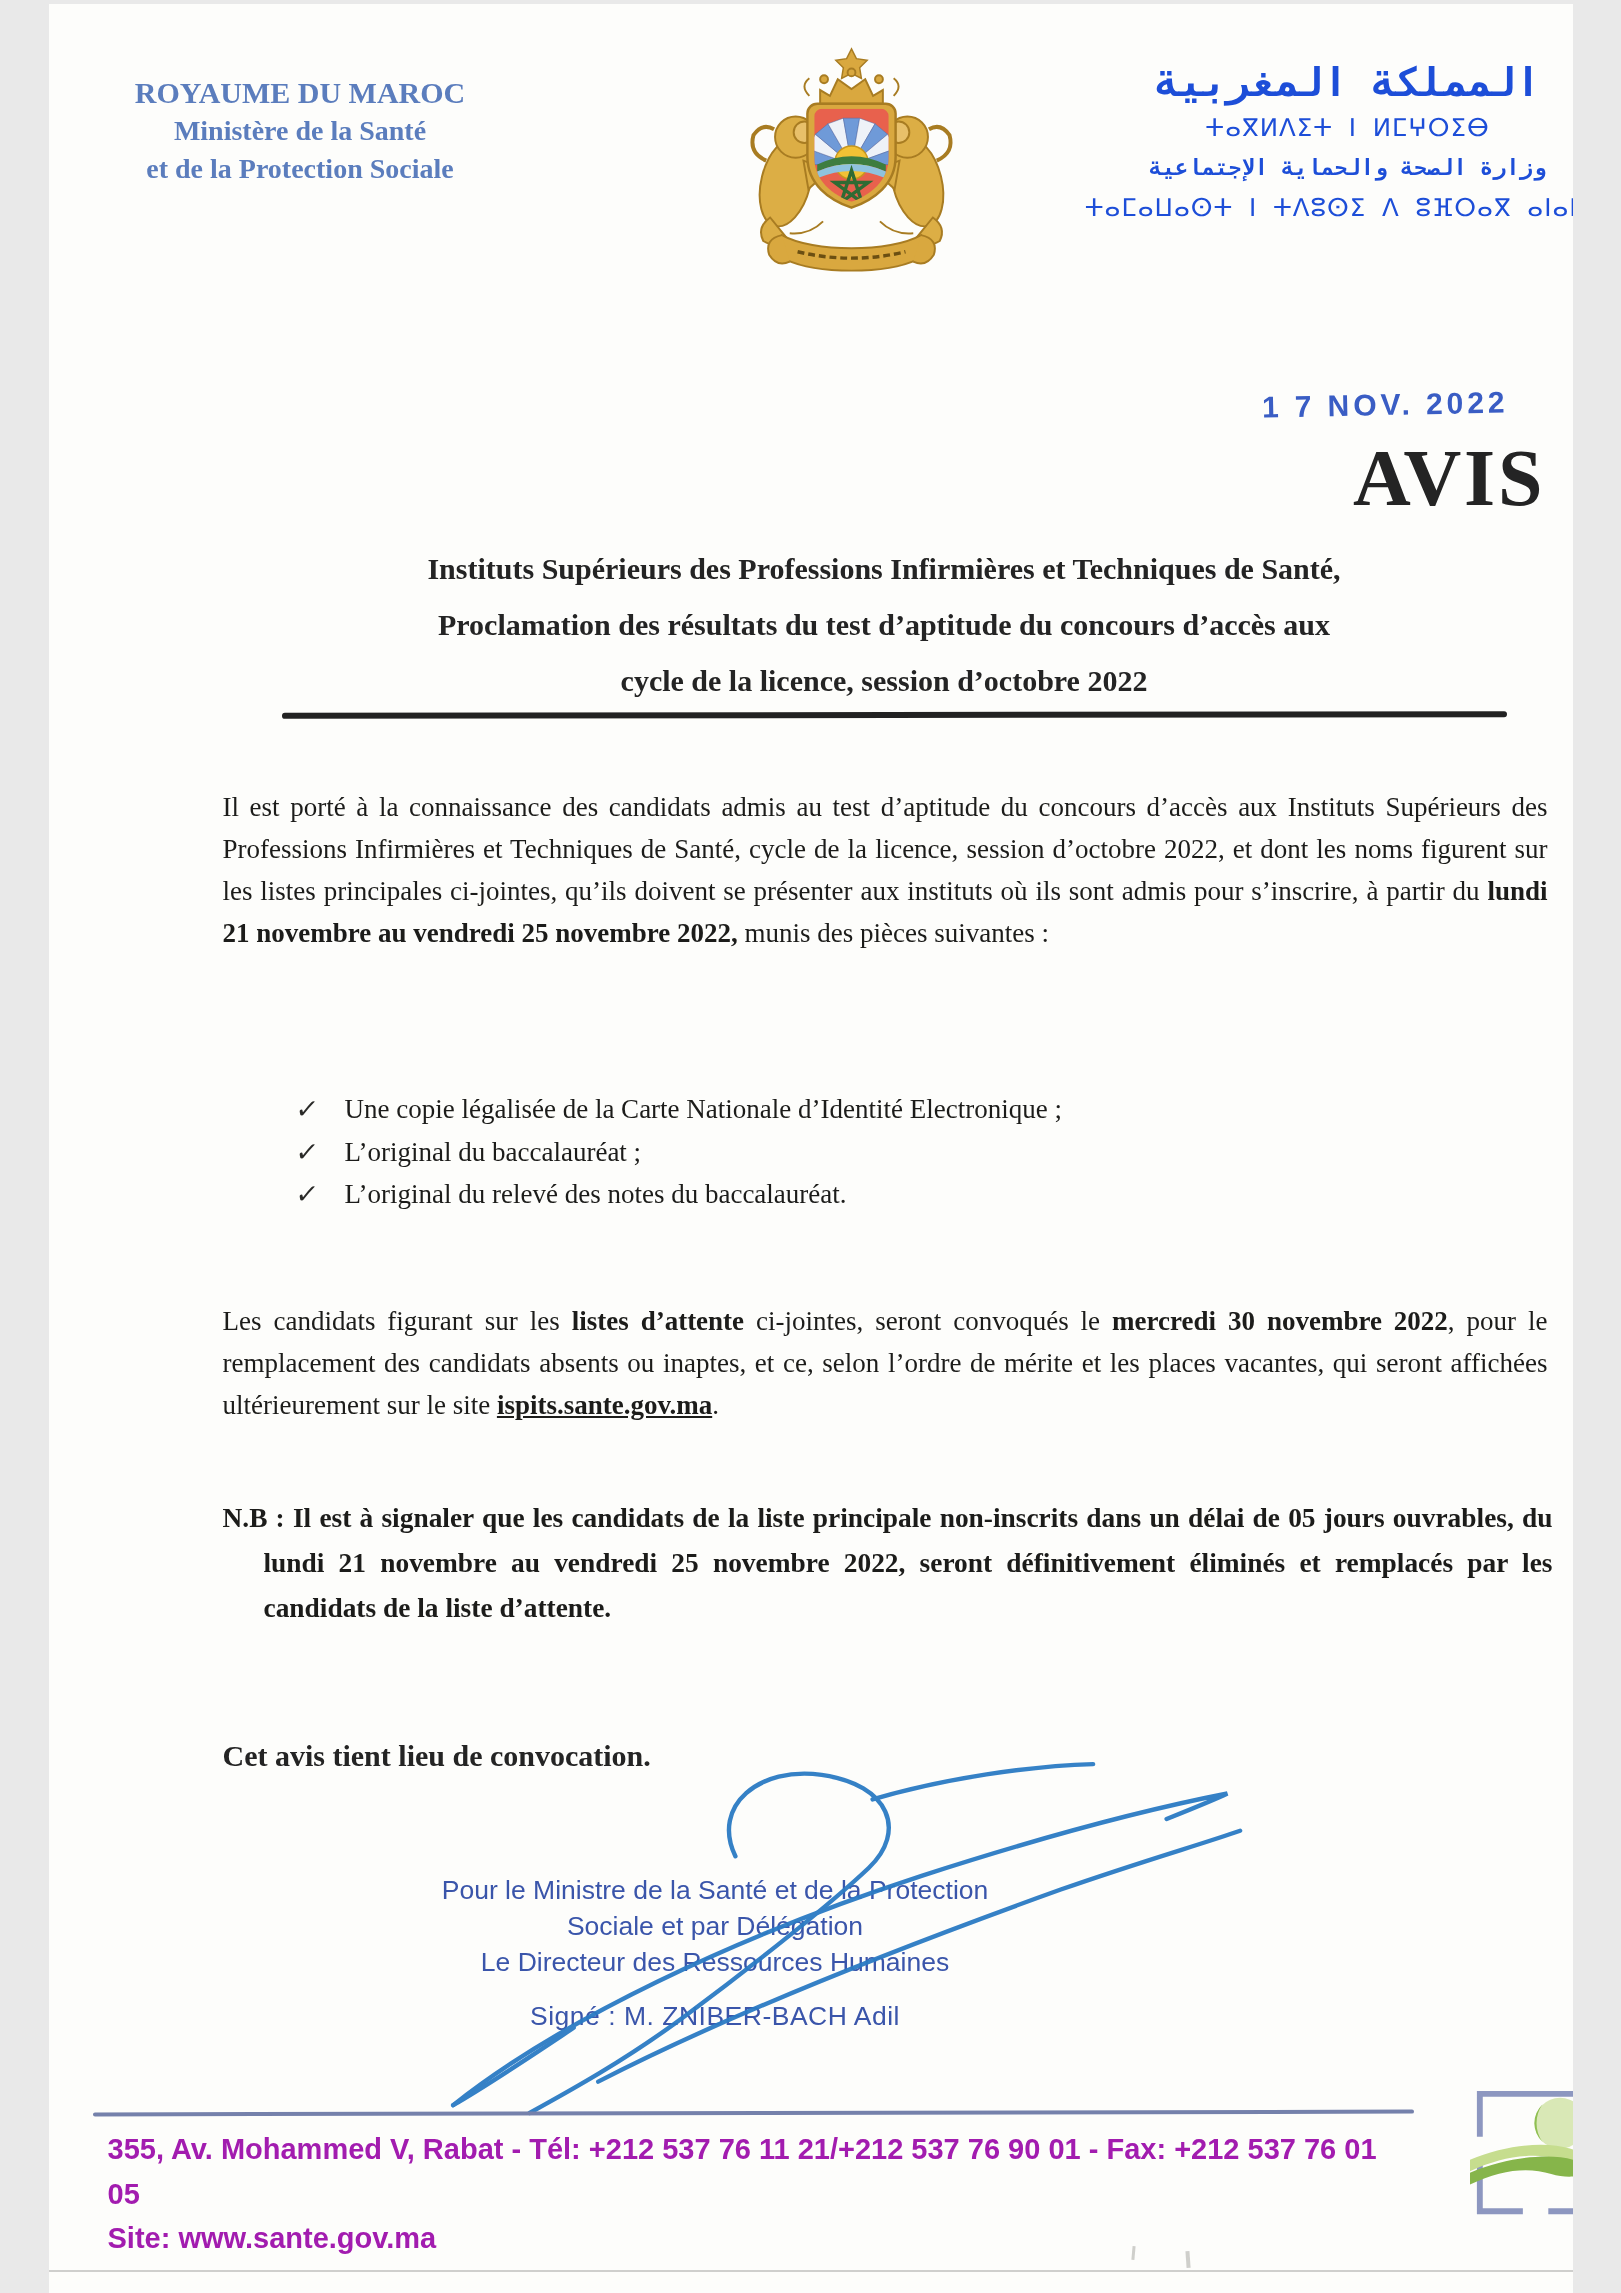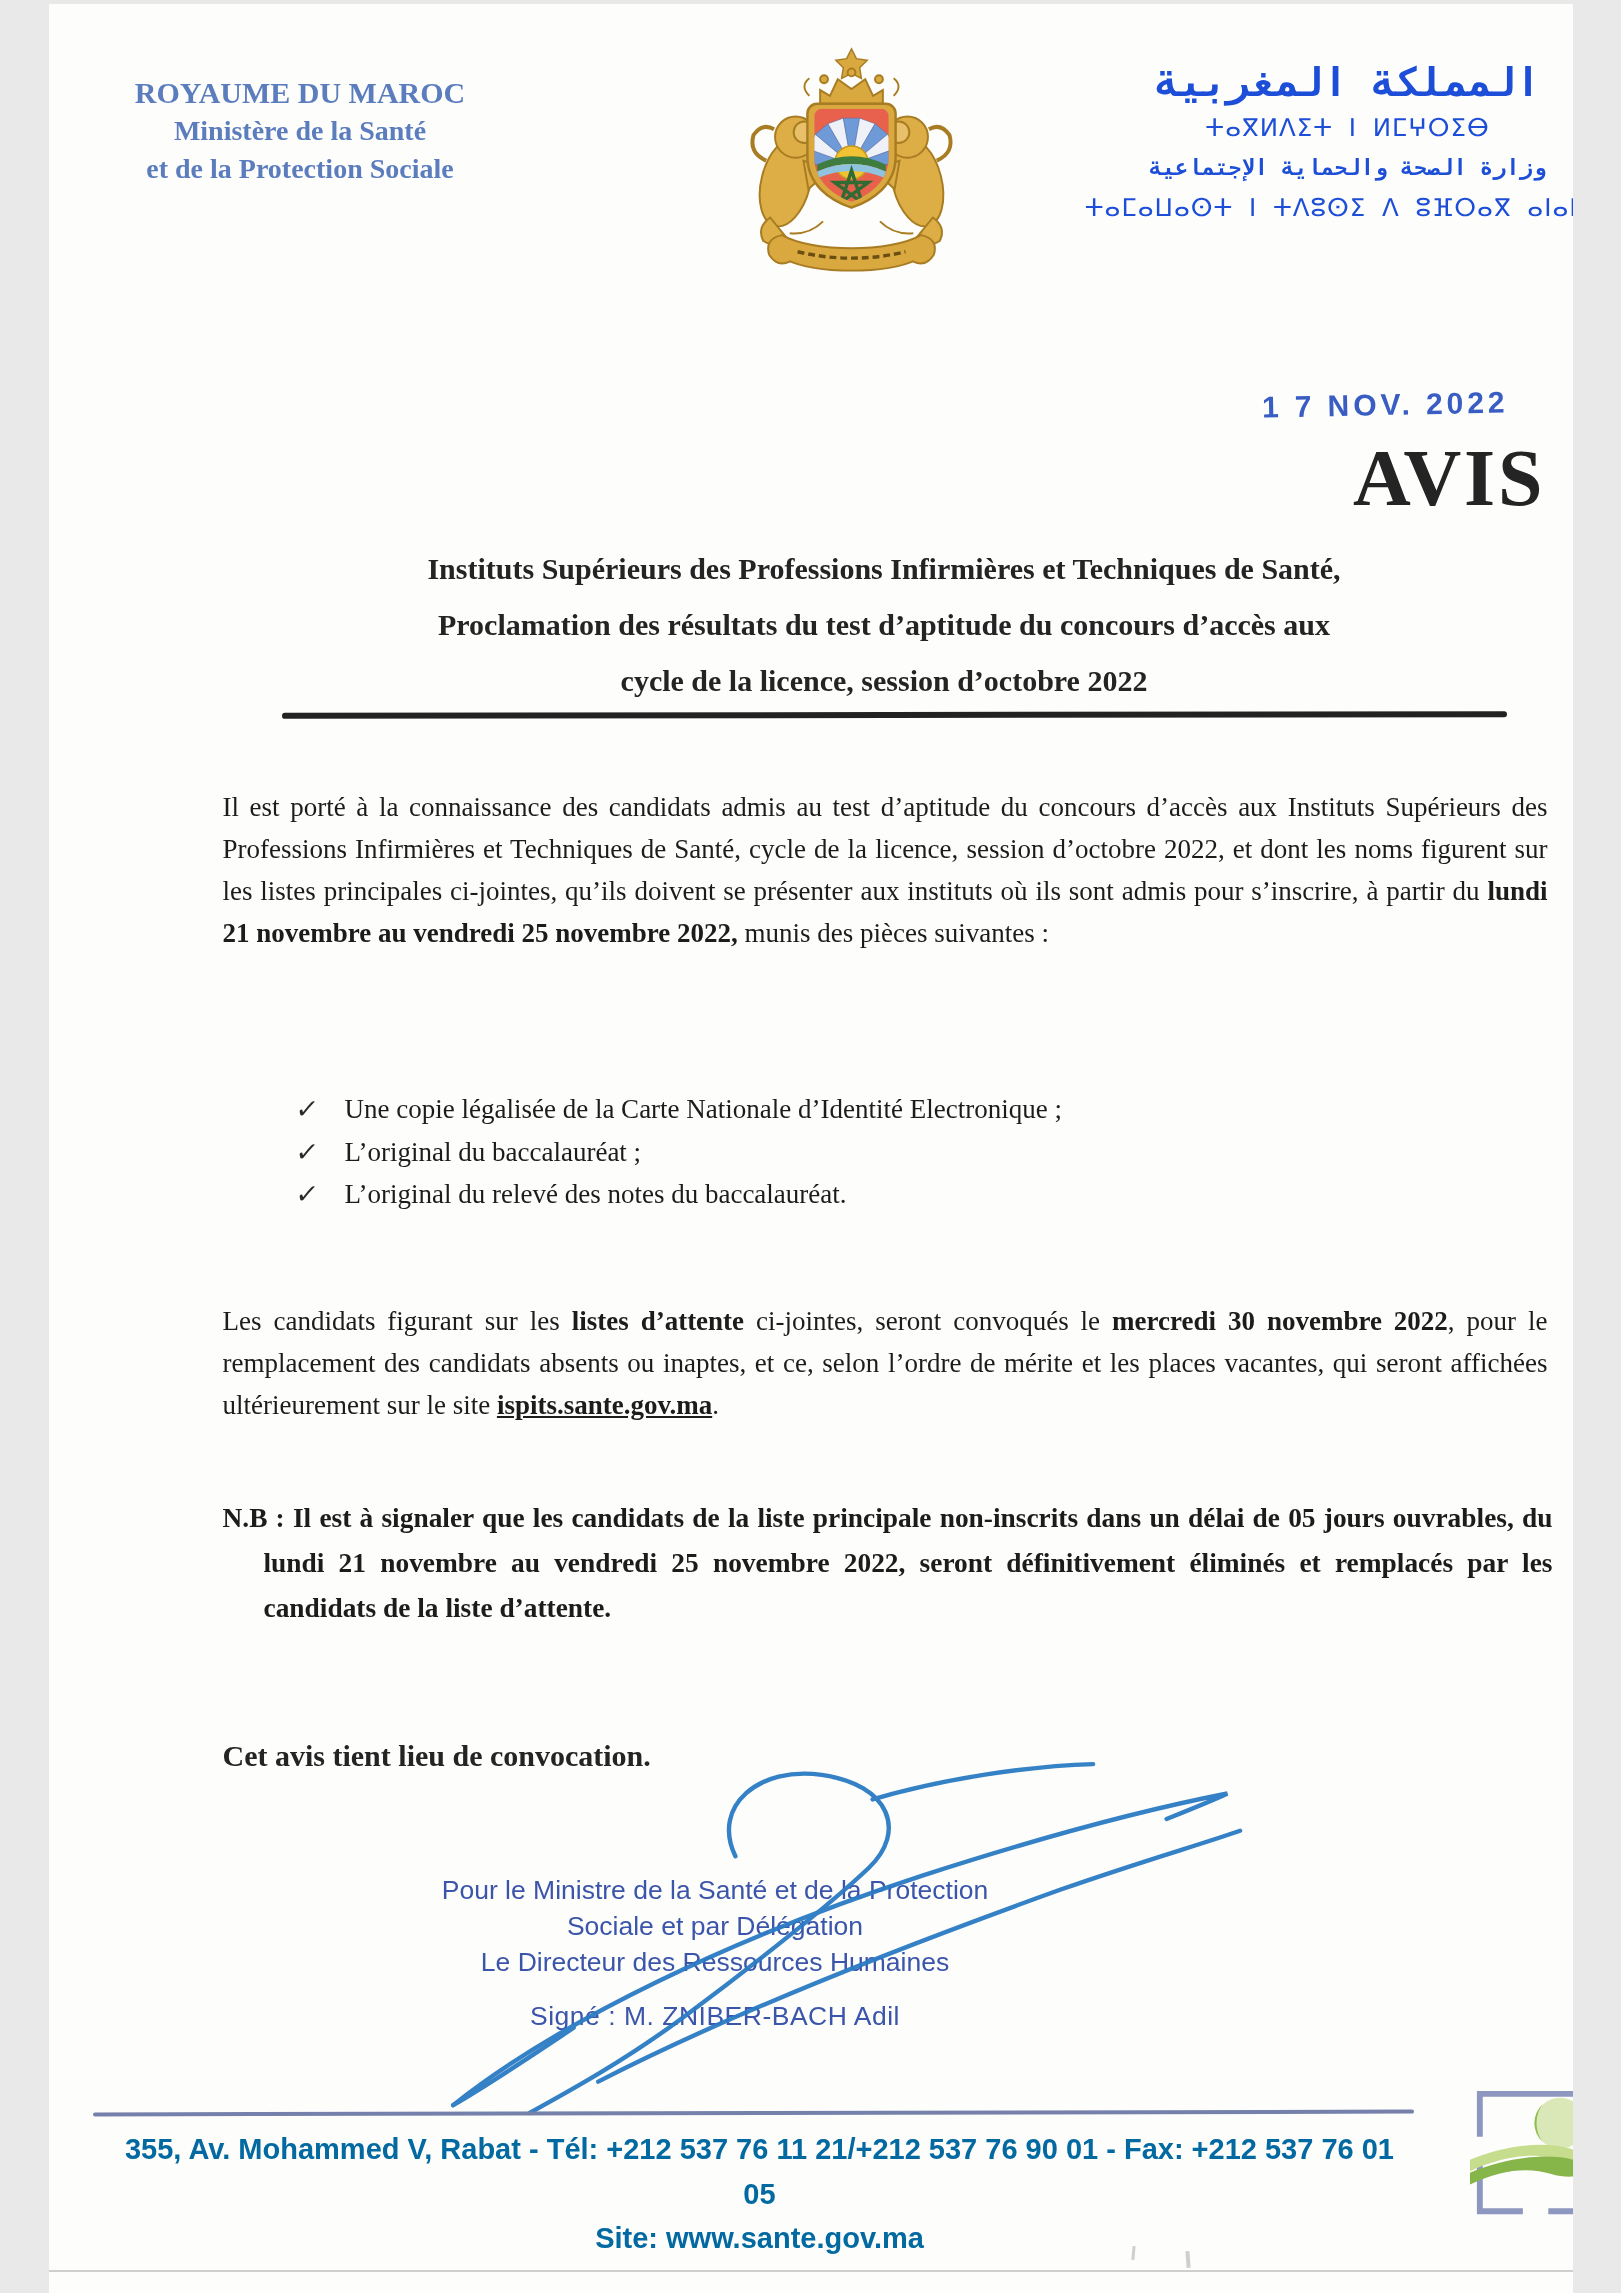--- a/index.html
+++ b/index.html
@@ -92,22 +92,22 @@
   }
   .sig-signed{margin-top:17.6px;letter-spacing:0.5px;}
   .sig-ink{position:absolute;left:363px;top:1754px;width:833px;height:365px;pointer-events:none;}
 
   
   .footer-rule{
     position:absolute;left:44px;top:2107px;width:1321px;height:3.9px;
     background:#7581ab;border-radius:2px;transform:rotate(-0.12deg);
   }
   .footer-text{
-    position:absolute;left:59px;top:2123px;width:1304px;text-align:center;
-    color:#0369a1;font-family:"Liberation Sans",sans-serif;font-weight:bold;
+    position:absolute;left:59px;top:2123px;width:1304px;text-align:left;
+    color:#a21caf;font-family:"Liberation Sans",sans-serif;font-weight:bold;
   }
   .footer-text .f1{font-size:29px;line-height:45px;}
   .footer-text .f2{font-size:29px;line-height:43px;}
 
   .ministry-logo{position:absolute;left:1421px;top:2082px;width:139px;height:135px;}
 
   .scan-edge{
     position:absolute;left:0;top:2266px;width:1621px;height:2px;background:#cfcfcd;
   }
   .speck{position:absolute;background:#a9a9a4;opacity:.55;}

